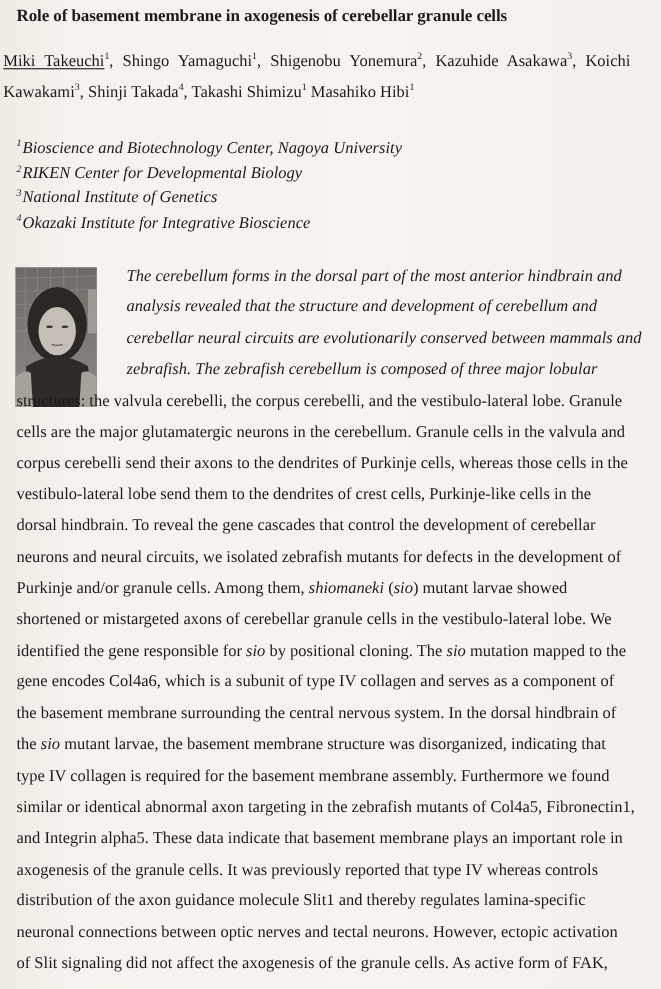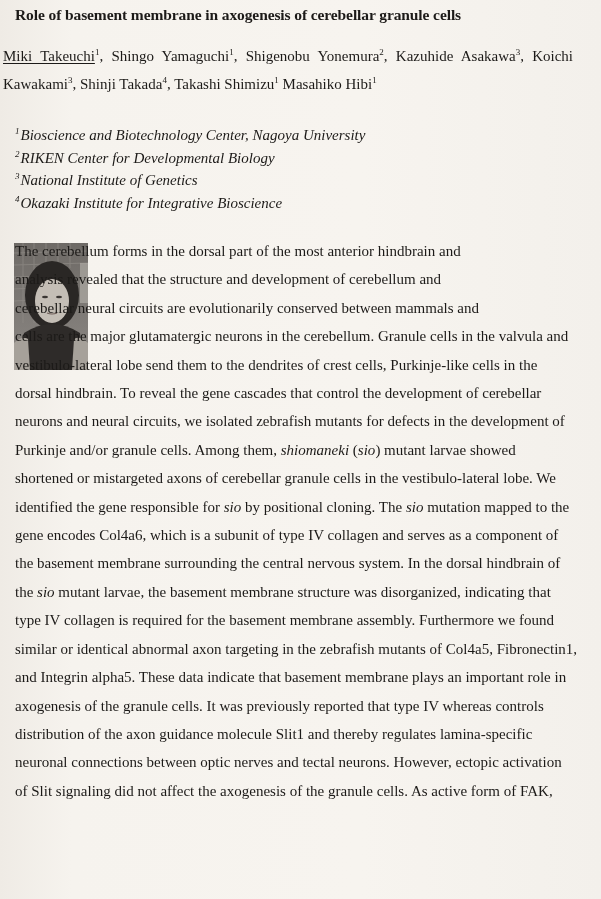--- a/index.html
+++ b/index.html
@@ -71,21 +71,21 @@
       left: 15px;
       top: 237px;
       width: 572px;
       font-size: 15px;
       line-height: 28.4px;
     }
     .body-text .ln {
       display: block;
       white-space: nowrap;
     }
-    .body-text .ln.first { text-indent: 0; }
+    .body-text .ln.first { padding-left: 100px; text-indent: 0; font-style: italic; }
     .body-text em { }
   </style>
 </head>
 <body>
 
 <div class="page">
 
   <div class="title">Role of basement membrane in axogenesis of cerebellar granule cells</div>
 
   <div class="authors">
@@ -144,21 +144,24 @@
 
       <path d="M0 100 Q8 92 14 96 L16 127 L0 127 Z" fill="#a6a19a"></path>
       <path d="M74 100 Q66 92 60 96 L58 127 L74 127 Z" fill="#a6a19a"></path>
     </svg>
   </div>
 
   <div class="body-text">
     <span class="ln first">The cerebellum forms in the dorsal part of the most anterior hindbrain and</span>
     <span class="ln first">analysis revealed that the structure and development of cerebellum and</span>
     <span class="ln first">cerebellar neural circuits are evolutionarily conserved between mammals and</span>
+    <span class="ln first">zebrafish. The zebrafish cerebellum is composed of three major lobular</span>
+    <span class="ln">structures: the valvula cerebelli, the corpus cerebelli, and the vestibulo-lateral lobe. Granule</span>
     <span class="ln">cells are the major glutamatergic neurons in the cerebellum. Granule cells in the valvula and</span>
+    <span class="ln">corpus cerebelli send their axons to the dendrites of Purkinje cells, whereas those cells in the</span>
     <span class="ln">vestibulo-lateral lobe send them to the dendrites of crest cells, Purkinje-like cells in the</span>
     <span class="ln">dorsal hindbrain. To reveal the gene cascades that control the development of cerebellar</span>
     <span class="ln">neurons and neural circuits, we isolated zebrafish mutants for defects in the development of</span>
     <span class="ln"><span>Purkinje and/or granule cells. Among them, </span><em>shiomaneki</em><span> (</span><em>sio</em><span>) mutant larvae showed</span></span>
     <span class="ln">shortened or mistargeted axons of cerebellar granule cells in the vestibulo-lateral lobe. We</span>
     <span class="ln"><span>identified the gene responsible for </span><em>sio</em><span> by positional cloning. The </span><em>sio</em><span> mutation mapped to the</span></span>
     <span class="ln">gene encodes Col4a6, which is a subunit of type IV collagen and serves as a component of</span>
     <span class="ln">the basement membrane surrounding the central nervous system. In the dorsal hindbrain of</span>
     <span class="ln"><span>the </span><em>sio</em><span> mutant larvae, the basement membrane structure was disorganized, indicating that</span></span>
     <span class="ln">type IV collagen is required for the basement membrane assembly. Furthermore we found</span>

